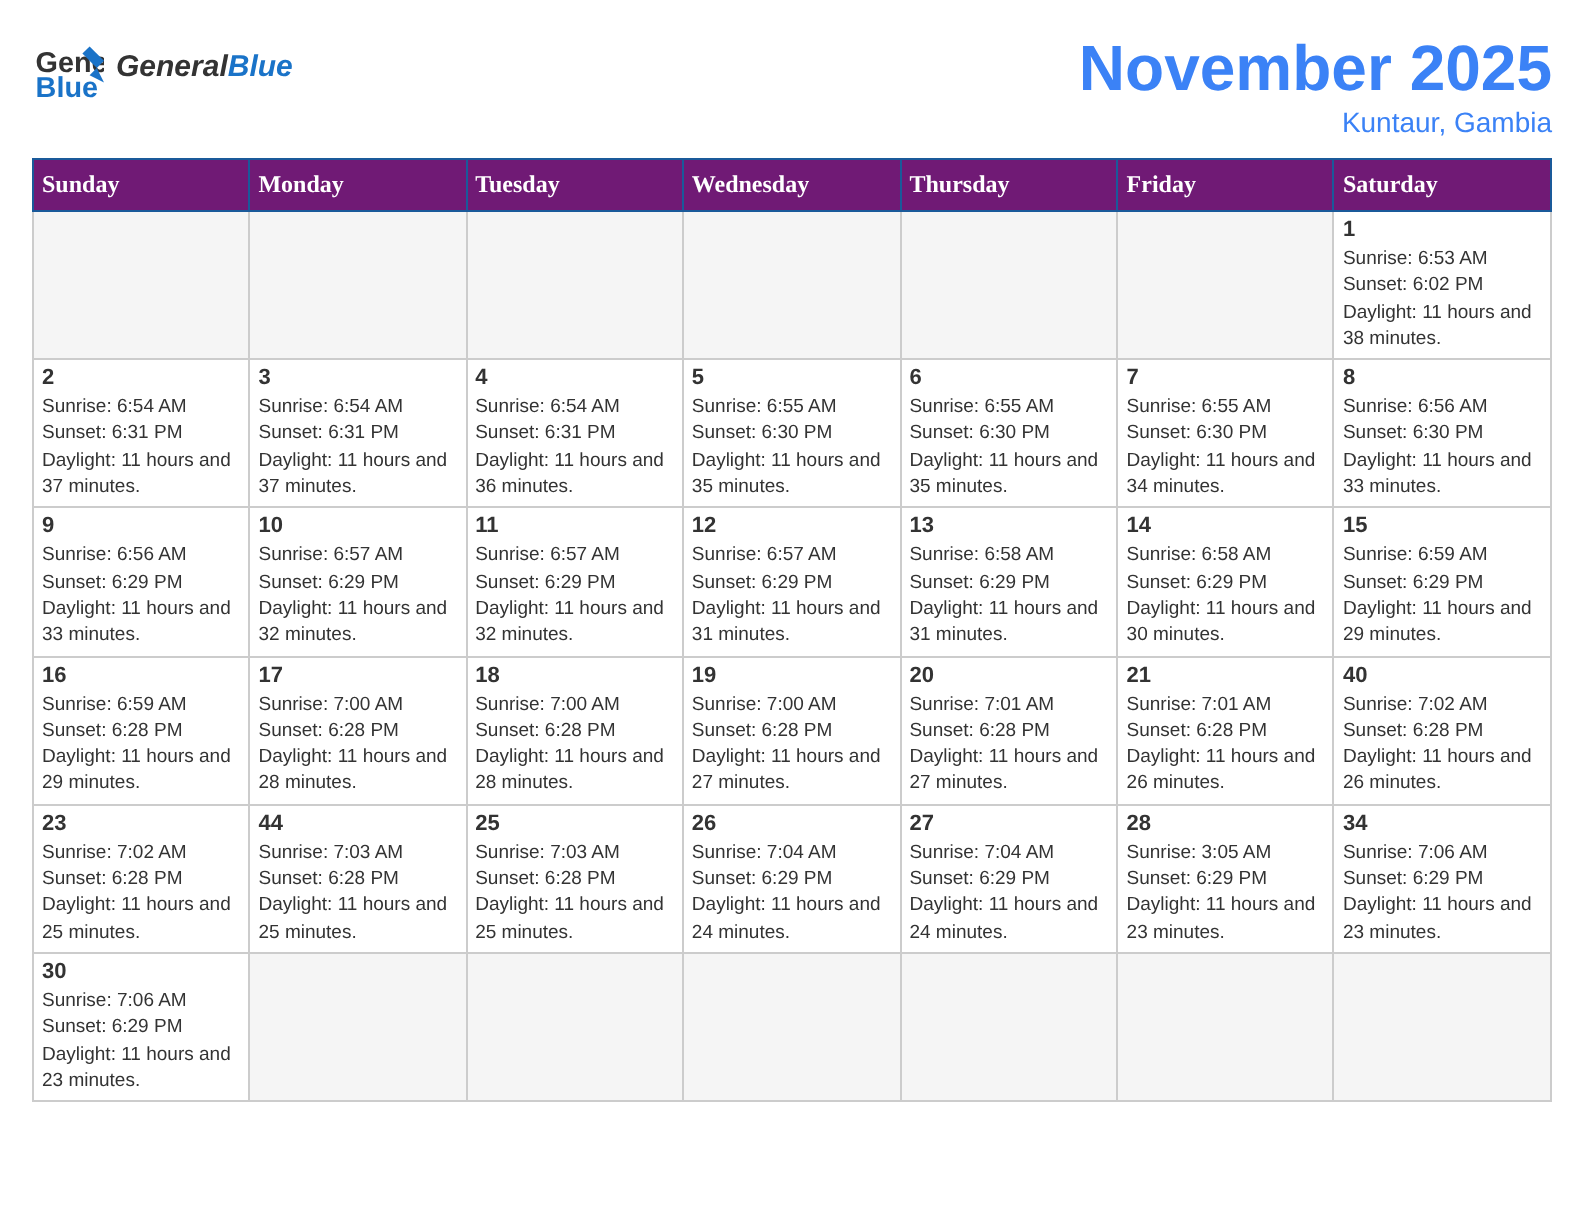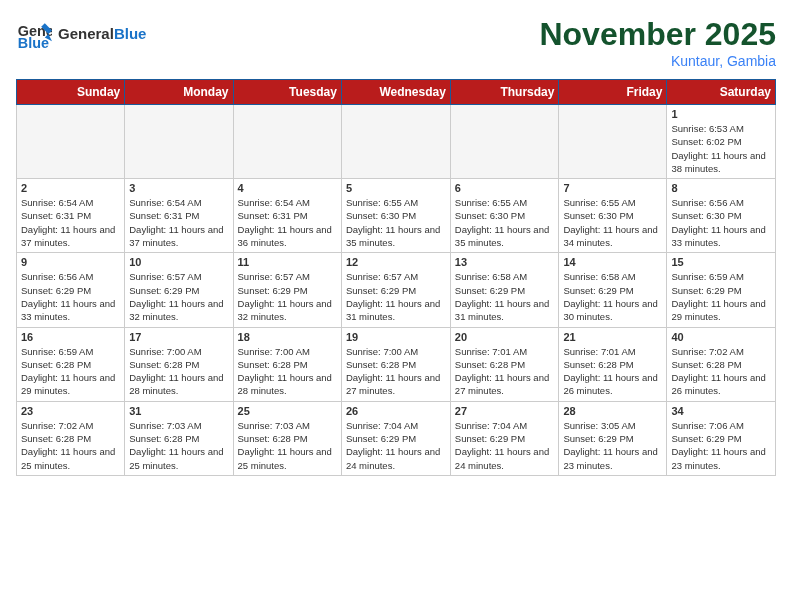--- a/index.html
+++ b/index.html
@@ -24,39 +24,40 @@
     .logo-icon {
       width: 36px;
       height: 36px;
     }
     .title-block {
       text-align: right;
     }
     .month-title {
       font-size: 32px;
       font-weight: bold;
-      color: #14532d;
+      color: #3b82f6;
     }
     .location-title {
       font-size: 14px;
       color: #3b82f6;
     }
     .calendar {
       width: 100%;
       border-collapse: collapse;
       font-size: 10px;
     }
     .calendar thead th {
-      background: #b91c1c;
+      background: #701a75;
       color: #fff;
       padding: 5px 4px;
-      text-align: right;
+      text-align: left;
       font-size: 12px;
       font-weight: bold;
       border: 1px solid #1a5a9a;
+      font-family: Liberation Serif, serif;
     }
     .calendar tbody td {
       border: 1px solid #ccc;
       vertical-align: top;
       padding: 3px 4px;
       width: 110px;
       min-height: 70px;
       background: #fff;
     }
     .calendar tbody td.empty {
@@ -83,21 +84,21 @@
 
 <div class="header">
   <div class="logo">
     <svg class="logo-icon" viewBox="0 0 40 40">
       <text x="2" y="22" font-size="16" font-weight="bold" fill="#333" font-family="Arial">General</text>
       <text x="2" y="36" font-size="16" font-weight="bold" fill="#1a73c8" font-family="Arial">Blue</text>
       <polygon points="32,8 40,16 36,20 28,12" fill="#1a73c8"></polygon>
       <polygon points="36,20 40,28 32,24" fill="#1a73c8"></polygon>
     </svg>
     <div>
-      <div style="font-size:15px;font-weight:bold;color:#333;line-height:1.1;">
+      <div style="font-size:15px;font-weight:bold;color:#333;line-height:1.1;font-style:italic;">
         <span style="color:#333;">General</span><span style="color:#1a73c8;">Blue</span>
       </div>
     </div>
   </div>
   <div class="title-block">
     <div class="month-title">November 2025</div>
     <div class="location-title">Kuntaur, Gambia</div>
   </div>
 </div>
 
@@ -261,21 +262,21 @@
         </td>
       </tr>
       <tr>
         <td>
           <span class="day-num">23</span>
           <div class="day-info" style="white-space: pre-line;">Sunrise: 7:02 AM
 Sunset: 6:28 PM
 Daylight: 11 hours and 25 minutes.</div>
         </td>
         <td>
-          <span class="day-num">31</span>
+          <span class="day-num">44</span>
           <div class="day-info" style="white-space: pre-line;">Sunrise: 7:03 AM
 Sunset: 6:28 PM
 Daylight: 11 hours and 25 minutes.</div>
         </td>
         <td>
           <span class="day-num">25</span>
           <div class="day-info" style="white-space: pre-line;">Sunrise: 7:03 AM
 Sunset: 6:28 PM
 Daylight: 11 hours and 25 minutes.</div>
         </td>
@@ -296,15 +297,29 @@
           <div class="day-info" style="white-space: pre-line;">Sunrise: 3:05 AM
 Sunset: 6:29 PM
 Daylight: 11 hours and 23 minutes.</div>
         </td>
         <td>
           <span class="day-num">34</span>
           <div class="day-info" style="white-space: pre-line;">Sunrise: 7:06 AM
 Sunset: 6:29 PM
 Daylight: 11 hours and 23 minutes.</div>
         </td>
+      </tr>
+      <tr>
+        <td class="last-row-cell">
+          <span class="day-num">30</span>
+          <div class="day-info" style="white-space: pre-line;">Sunrise: 7:06 AM
+Sunset: 6:29 PM
+Daylight: 11 hours and 23 minutes.</div>
+        </td>
+        <td class="empty"></td>
+        <td class="empty"></td>
+        <td class="empty"></td>
+        <td class="empty"></td>
+        <td class="empty"></td>
+        <td class="empty"></td>
       </tr>
     </tbody>
 </table>
 
 </body></html>

